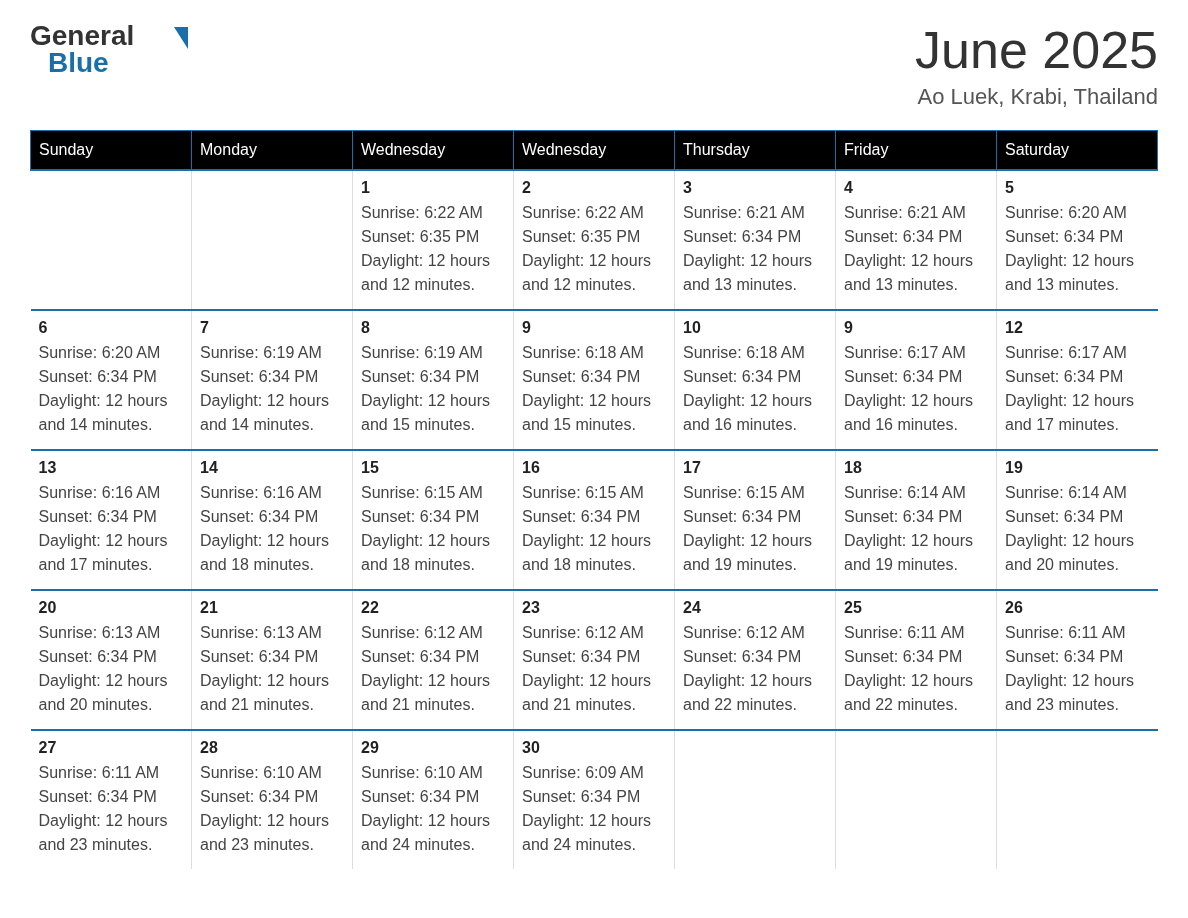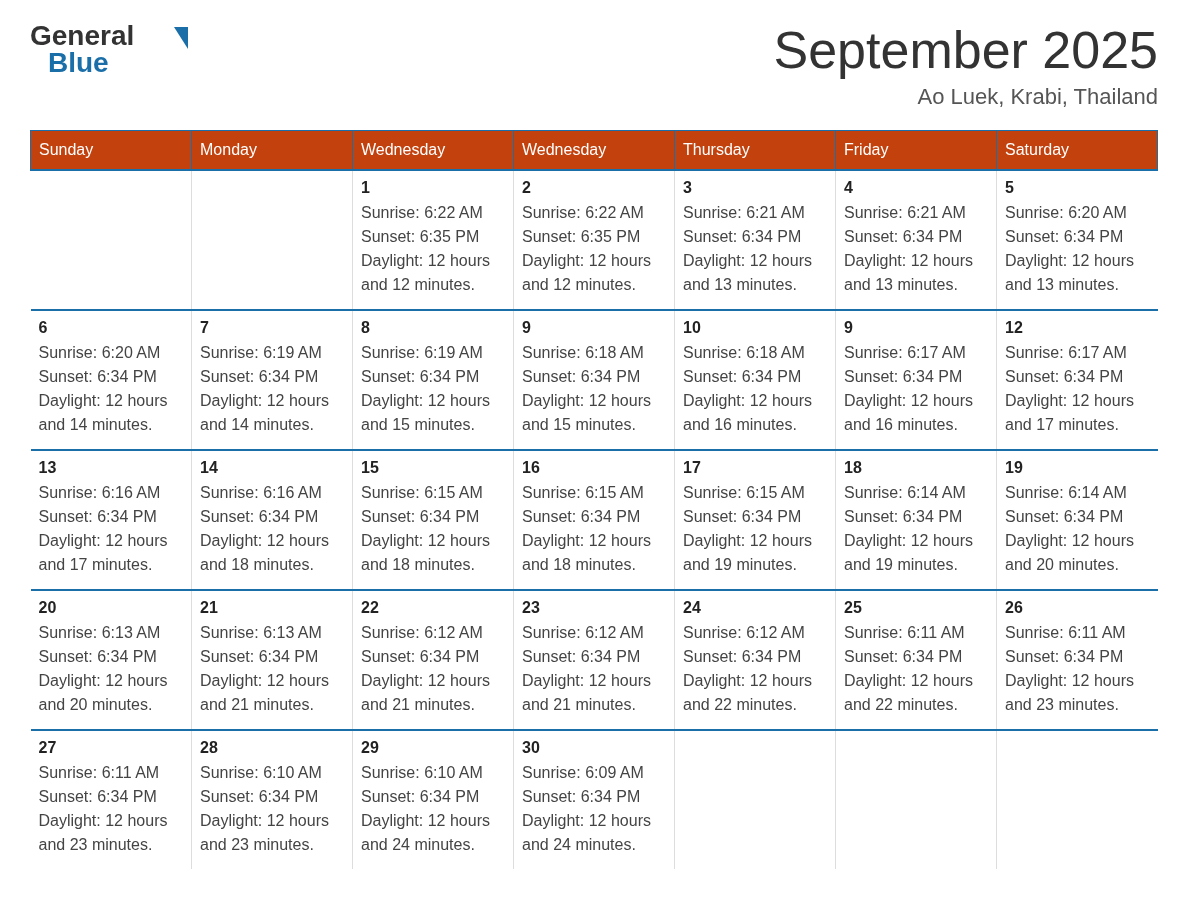--- a/index.html
+++ b/index.html
@@ -71,21 +71,21 @@
       margin-top: 4px;
     }
 
     .calendar {
       width: 100%;
       border-collapse: collapse;
       table-layout: fixed;
     }
 
     .calendar thead tr {
-      background-color: #c2410c;
+      background-color: #000000;
     }
 
     .calendar thead th {
       color: #fff;
       padding: 10px 8px;
       text-align: left;
       font-size: 16px;
       font-weight: normal;
       border: 1px solid #1a6fa8;
     }
@@ -131,21 +131,21 @@
 
 <div class="header">
   <div class="logo">
     <div class="logo-top">
       <span class="logo-general">General</span>
       <div class="logo-triangle"></div>
     </div>
     <span class="logo-blue">Blue</span>
   </div>
   <div class="title-block">
-    <div class="month-title">September 2025</div>
+    <div class="month-title">June 2025</div>
     <div class="location-title">Ao Luek, Krabi, Thailand</div>
   </div>
 </div>
 
 <table class="calendar">
   <thead>
     <tr>
     <th>Sunday</th>
         <th>Monday</th>
         <th>Wednesday</th>

